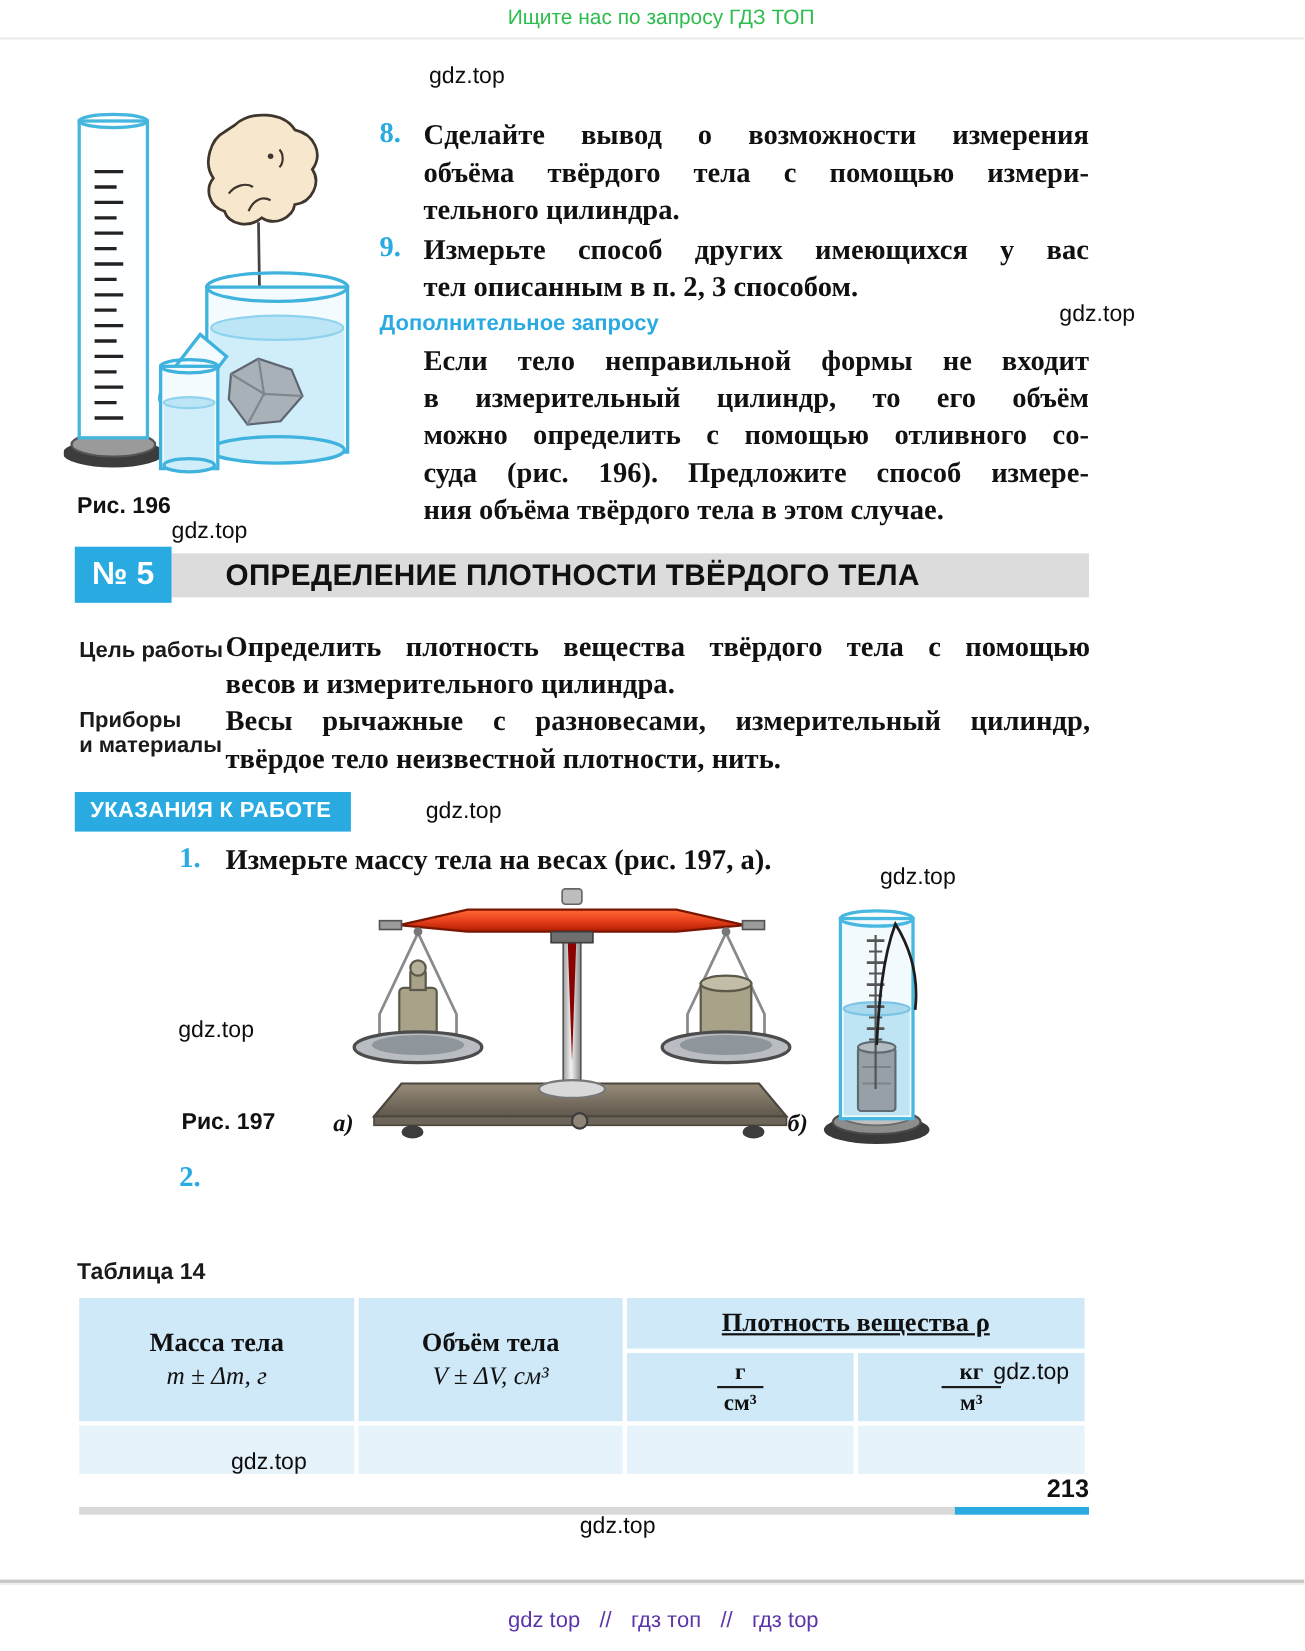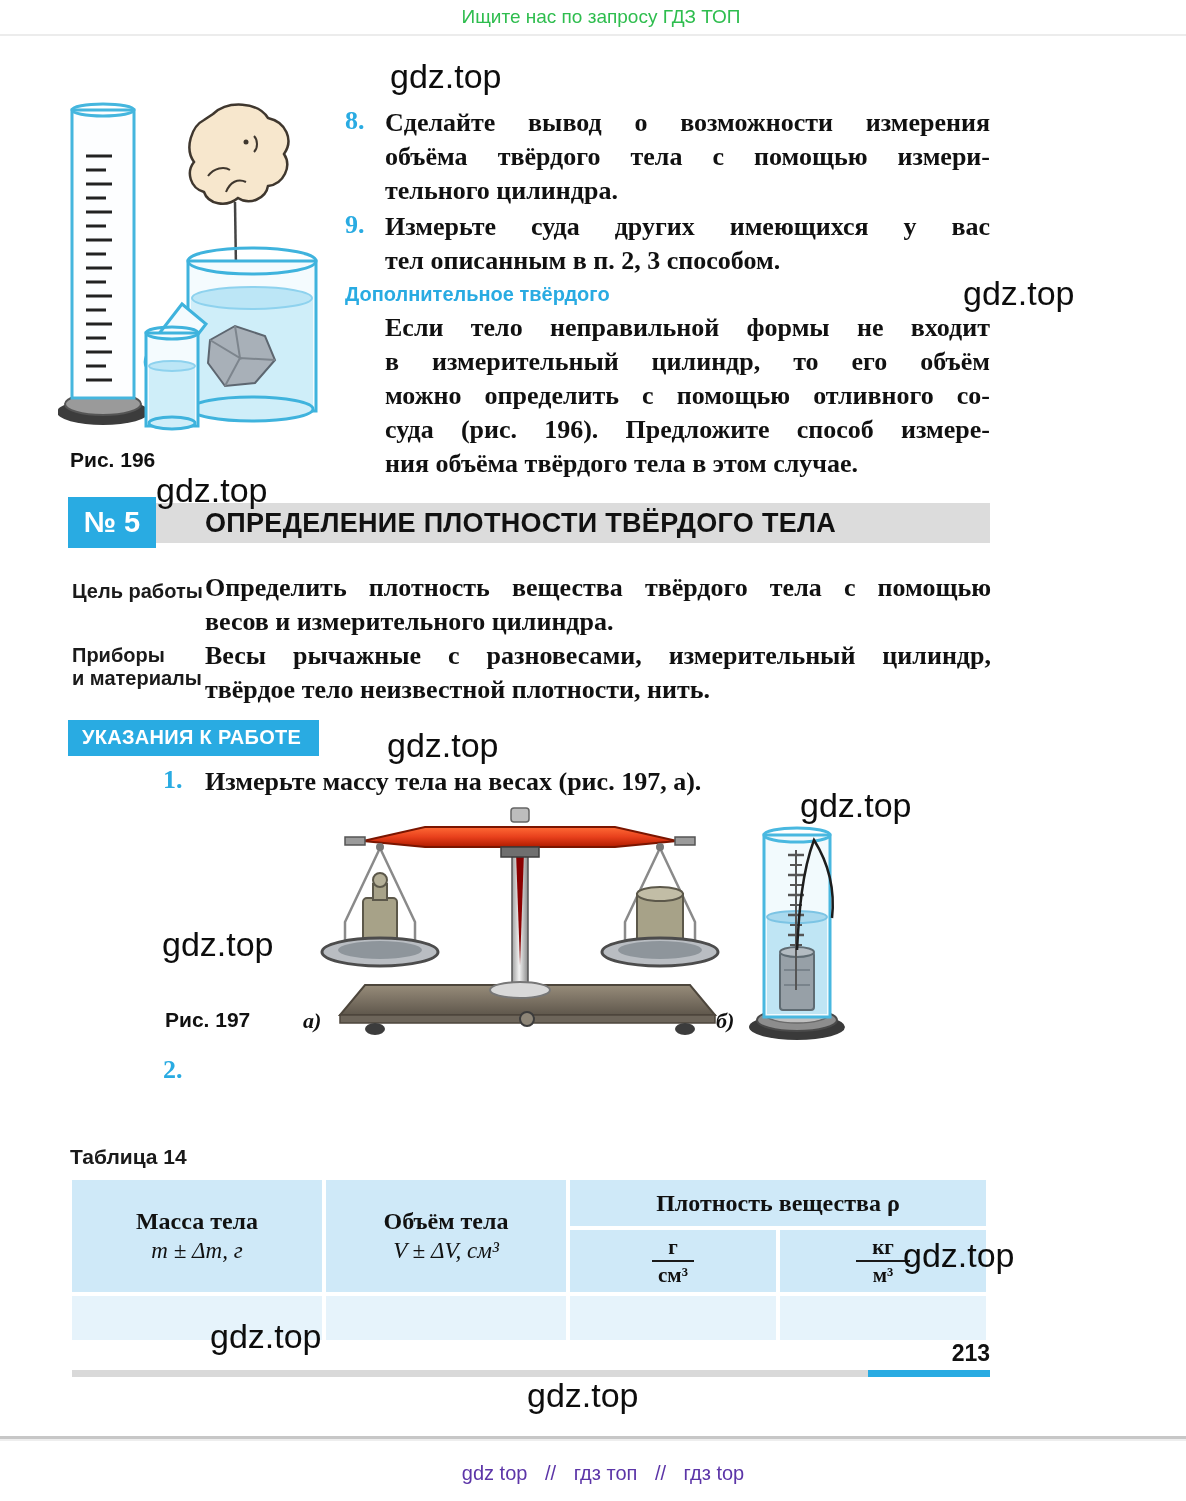--- a/index.html
+++ b/index.html
@@ -4,21 +4,21 @@
 <style>
   html,body{margin:0;padding:0;background:#ffffff;}
   .page{position:relative;width:1186px;height:1501px;background:#ffffff;overflow:hidden;
         font-family:"Liberation Serif",serif;color:#111;}
   .abs{position:absolute;}
   
   .top-banner{position:absolute;left:16px;right:0;top:6px;text-align:center;
               font-family:"Liberation Sans",sans-serif;font-size:19px;font-weight:500;color:#2ebd4e;}
   .top-divider{position:absolute;left:0;right:0;top:34px;height:2px;background:#ececec;}
   
-  .wm{position:absolute;font-family:"Liberation Sans",sans-serif;font-size:34px;color:#0d0d0d;
+  .wm{position:absolute;font-family:"Liberation Sans",sans-serif;font-size:21px;color:#0d0d0d;
       white-space:nowrap;z-index:30;}
   
   .body-line{font-size:26px;font-weight:700;line-height:34px;white-space:nowrap;}
   .jl{text-align:justify;text-align-last:justify;white-space:normal;}
   .ll{text-align:left;text-align-last:left;}
   .num-blue{font-size:26px;font-weight:700;color:#29abe2;}
   .sans-label{font-family:"Liberation Sans",sans-serif;font-weight:700;font-size:20px;color:#1a1a1a;}
   .blue-label{font-family:"Liberation Sans",sans-serif;font-weight:700;font-size:20px;color:#29abe2;}
   
   .lab-num-box{position:absolute;left:68px;top:497px;width:88px;height:51px;background:#29abe2;
@@ -37,21 +37,21 @@
   .fig-sub{font-size:22px;font-weight:700;font-style:italic;}
   
   .tbl{position:absolute;left:72px;top:1180px;width:918px;display:grid;
        grid-template-columns:250px 240px 206px 206px;grid-template-rows:46px 62px 44px;
        gap:4px;background:#ffffff;}
   .tc{background:#cfe9f8;display:flex;flex-direction:column;align-items:center;justify-content:center;}
   .tc.body{background:#e6f3fb;}
   .tc .h1{font-size:24px;font-weight:700;line-height:29px;}
   .tc .h2{font-size:23px;font-weight:400;font-style:italic;line-height:29px;}
   .span2r{grid-row:1/3;}
-  .span2c{grid-column:3/5;}
+  .span2c{grid-column:3/5;text-decoration:underline;}
   .frac{display:inline-block;text-align:center;font-weight:700;font-size:21px;line-height:22px;}
   .frac .fn{display:block;border-bottom:2px solid #1a1a1a;padding:0 16px 2px 16px;}
   .frac .fd{display:block;padding-top:2px;}
   
   .rule-grey{position:absolute;left:72px;top:1370px;width:796px;height:7px;background:#d9d9d9;}
   .rule-blue{position:absolute;left:868px;top:1370px;width:122px;height:7px;background:#29abe2;}
   .page-num{position:absolute;left:900px;top:1340px;width:90px;text-align:right;
             font-family:"Liberation Sans",sans-serif;font-weight:700;font-size:23px;}
   .bottom-sep1{position:absolute;left:0;top:1436px;width:1186px;height:3px;background:#c7c7c7;}
   .bottom-sep2{position:absolute;left:0;top:1439px;width:1186px;height:2px;background:#eeeeee;}
@@ -145,25 +145,25 @@
 
   <div class="abs num-blue" style="left:345px;top:106px;">8.</div>
   <div class="abs" style="left:385px;top:106px;width:605px;">
     <div class="body-line jl">Сделайте вывод о возможности измерения</div>
     <div class="body-line jl">объёма твёрдого тела с помощью измери-</div>
     <div class="body-line ll">тельного цилиндра.</div>
   </div>
 
   <div class="abs num-blue" style="left:345px;top:210px;">9.</div>
   <div class="abs" style="left:385px;top:210px;width:605px;">
-    <div class="body-line jl">Измерьте суда других имеющихся у вас</div>
+    <div class="body-line jl">Измерьте способ других имеющихся у вас</div>
     <div class="body-line ll">тел описанным в п. 2, 3 способом.</div>
   </div>
 
-  <div class="abs blue-label" style="left:345px;top:283px;">Дополнительное твёрдого</div>
+  <div class="abs blue-label" style="left:345px;top:283px;">Дополнительное запросу</div>
   <div class="abs" style="left:385px;top:311px;width:605px;">
     <div class="body-line jl">Если тело неправильной формы не входит</div>
     <div class="body-line jl">в измерительный цилиндр, то его объём</div>
     <div class="body-line jl">можно определить с помощью отливного со-</div>
     <div class="body-line jl">суда (рис. 196). Предложите способ измере-</div>
     <div class="body-line ll">ния объёма твёрдого тела в этом случае.</div>
   </div>
 
   <div class="lab-num-box">№ 5</div>
   <div class="lab-title-bar">

